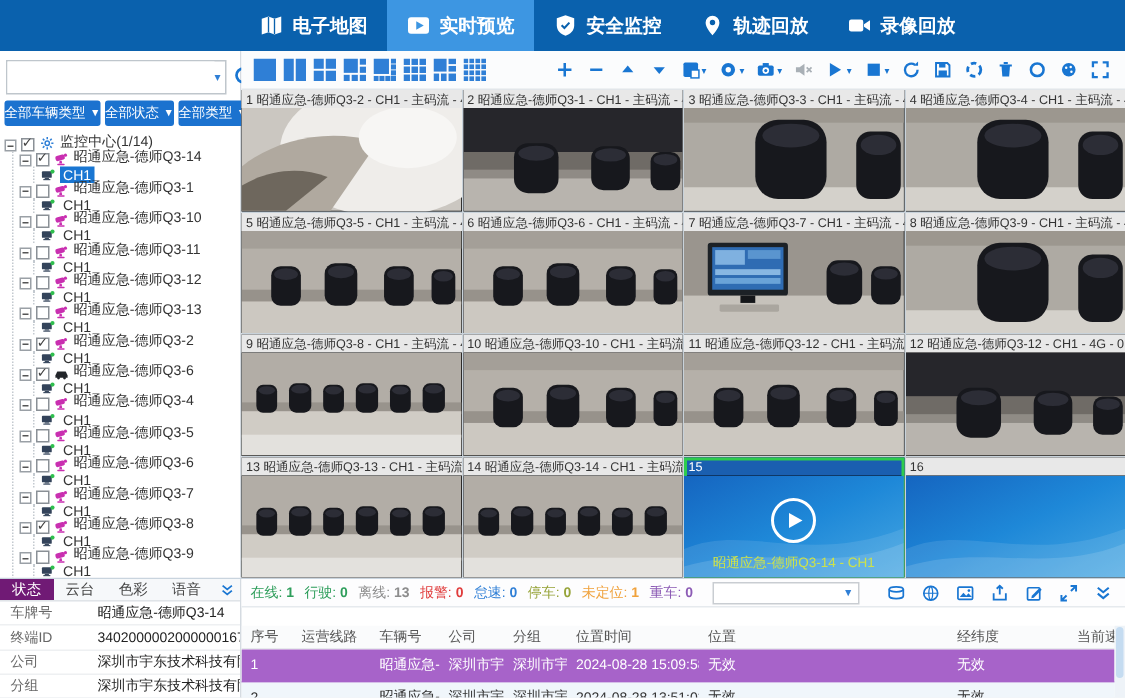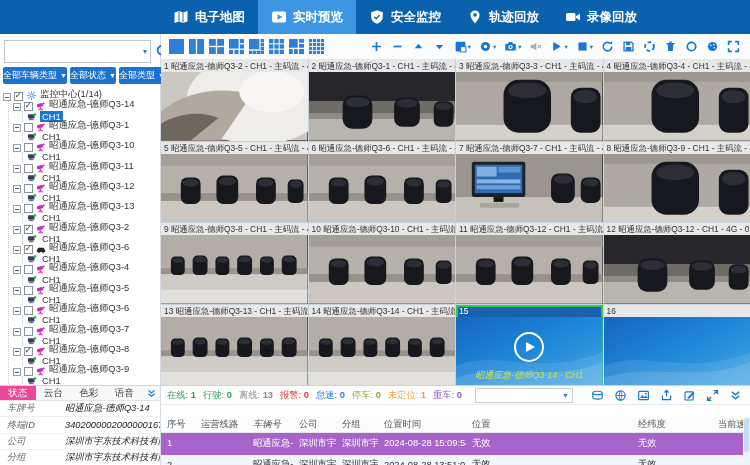--- a/index.html
+++ b/index.html
@@ -42,29 +42,29 @@
   .grid{flex:1;display:grid;grid-template-columns:repeat(4,1fr);grid-auto-rows:1fr;gap:1px;background:#c8d2da;min-height:0;}
   .tile{display:flex;flex-direction:column;background:#000;position:relative;min-width:0;min-height:0;}
   .tile-h{height:12px;min-height:12px;background:#e8e8e8;color:#333;font-size:8.4px;line-height:12px;padding:0 3px;white-space:nowrap;overflow:hidden;}
   .tile.selected{outline:2px solid #2ecc4e;outline-offset:-2px;z-index:2;}
   .tile.selected .tile-h{background:#1a5fb0;color:#fff;}
   .tile-b{flex:1;position:relative;overflow:hidden;}
   .tile-b svg{position:absolute;inset:0;width:100%;height:100%;}
   .idle-overlay{position:absolute;inset:12px 0 0 0;display:flex;flex-direction:column;align-items:center;justify-content:center;gap:7px;}
   .play-ring{width:26px;height:26px;border:2px solid #fff;border-radius:50%;display:flex;align-items:center;justify-content:center;cursor:pointer;}
   .play-tri{width:0;height:0;border-left:9px solid #fff;border-top:5.5px solid transparent;border-bottom:5.5px solid transparent;margin-left:3px;}
-  .idle-label{color:#cde24a;font-size:9px;font-style:italic;}
+  .idle-label{color:#cde24a;font-size:9px;}
   
   .bottom{height:80px;display:flex;border-top:1px solid #c9d4de;background:#fff;}
   .bleft{width:160px;min-width:160px;border-right:1px solid #d5dbe1;display:flex;flex-direction:column;}
   .btabs{display:flex;height:18px;align-items:stretch;border-bottom:1px solid #e0e4e8;background:#f6f8fa;}
   .btab{flex:1;display:flex;align-items:center;justify-content:center;font-size:9.6px;color:#444;cursor:pointer;}
-  .btab.active{background:#ec4899;color:#fff;}
+  .btab.active{background:#701a75;color:#fff;}
   .btab-chev{width:18px;display:flex;align-items:center;justify-content:center;color:#1976d2;cursor:pointer;}
-  .kv{flex:1;font-style:italic;}
+  .kv{flex:1;}
   .kv-row{display:flex;height:15.2px;align-items:center;border-bottom:1px solid #eef0f2;font-size:9.3px;}
   .kv-k{width:58px;min-width:58px;padding-left:7px;color:#666;}
   .kv-v{flex:1;color:#222;white-space:nowrap;overflow:hidden;}
   .bright{flex:1;display:flex;flex-direction:column;min-width:0;position:relative;gap:12px;}
   .statusrow{height:18px;min-height:18px;display:flex;align-items:center;padding:0 8px 0 6px;gap:7px;font-size:9.3px;border-bottom:1px solid #e6eaee;background:#fdfdfe;}
   .counter b{font-weight:bold;}
   .status-select{width:96px;height:13px;border:1px solid #c9cdd2;background:#fff;display:flex;align-items:center;justify-content:flex-end;margin-left:6px;cursor:pointer;}
   .status-select .fcaret{color:#2f7fd6;font-size:7px;padding-right:3px;}
   .bricons{display:flex;gap:10px;margin-left:auto;color:#1976d2;align-items:center;}
   .bricons .i{cursor:pointer;}
@@ -1196,21 +1196,21 @@
                 <path d="M3.5 3.5L8 7.2l4.5-3.7M3.5 8.3L8 12l4.5-3.7" fill="none" stroke="currentColor" stroke-width="1.7"></path>
               </svg>
             </span>
           </span>
         </div>
       </div>
     <div class="tablewrap">
       <div class="thead" id="thead">
           <span class="tcell" style="width:34px;min-width:34px;">序号</span>
           <span class="tcell" style="width:52px;min-width:52px;">运营线路</span>
-          <span class="tcell" style="width:46px;min-width:46px;font-style:italic;">车辆号</span>
+          <span class="tcell" style="width:46px;min-width:46px;">车辆号</span>
           <span class="tcell" style="width:43px;min-width:43px;">公司</span>
           <span class="tcell" style="width:42px;min-width:42px;">分组</span>
           <span class="tcell" style="width:88px;min-width:88px;">位置时间</span>
           <span class="tcell" style="width:166px;min-width:166px;">位置</span>
           <span class="tcell" style="width:80px;min-width:80px;">经纬度</span>
           <span class="tcell" style="flex:1;">当前速度</span>
         </div>
       <div id="tbody">
           <div class="trow hl">
             <span class="tcell" style="width:34px;min-width:34px;">1</span>

